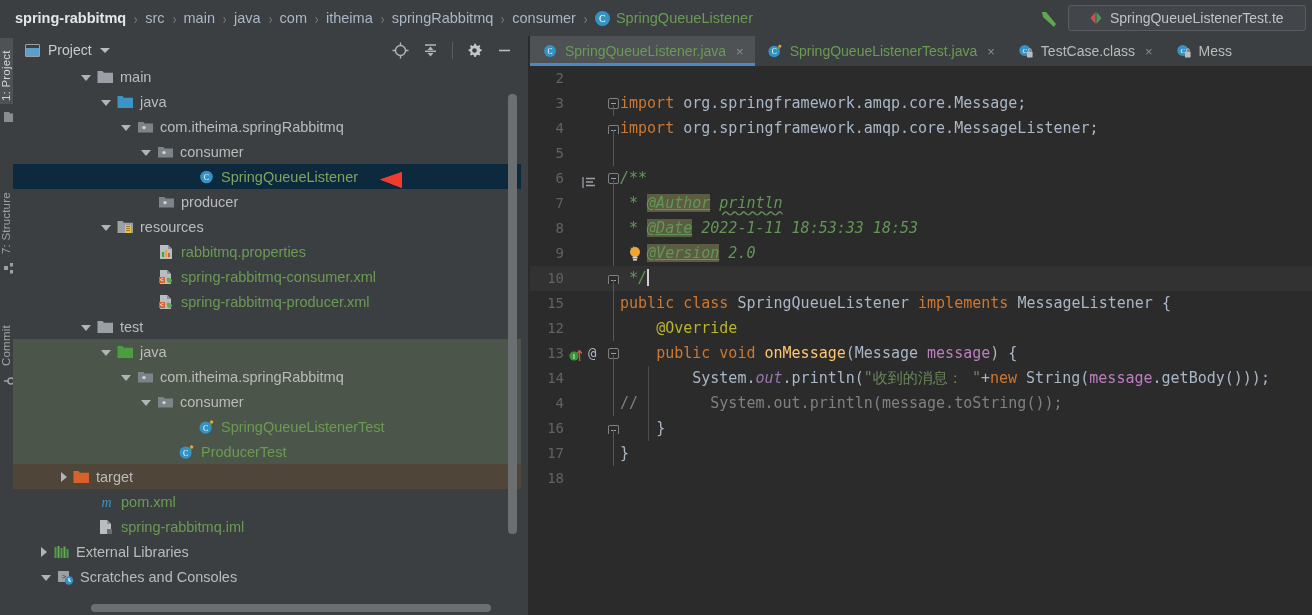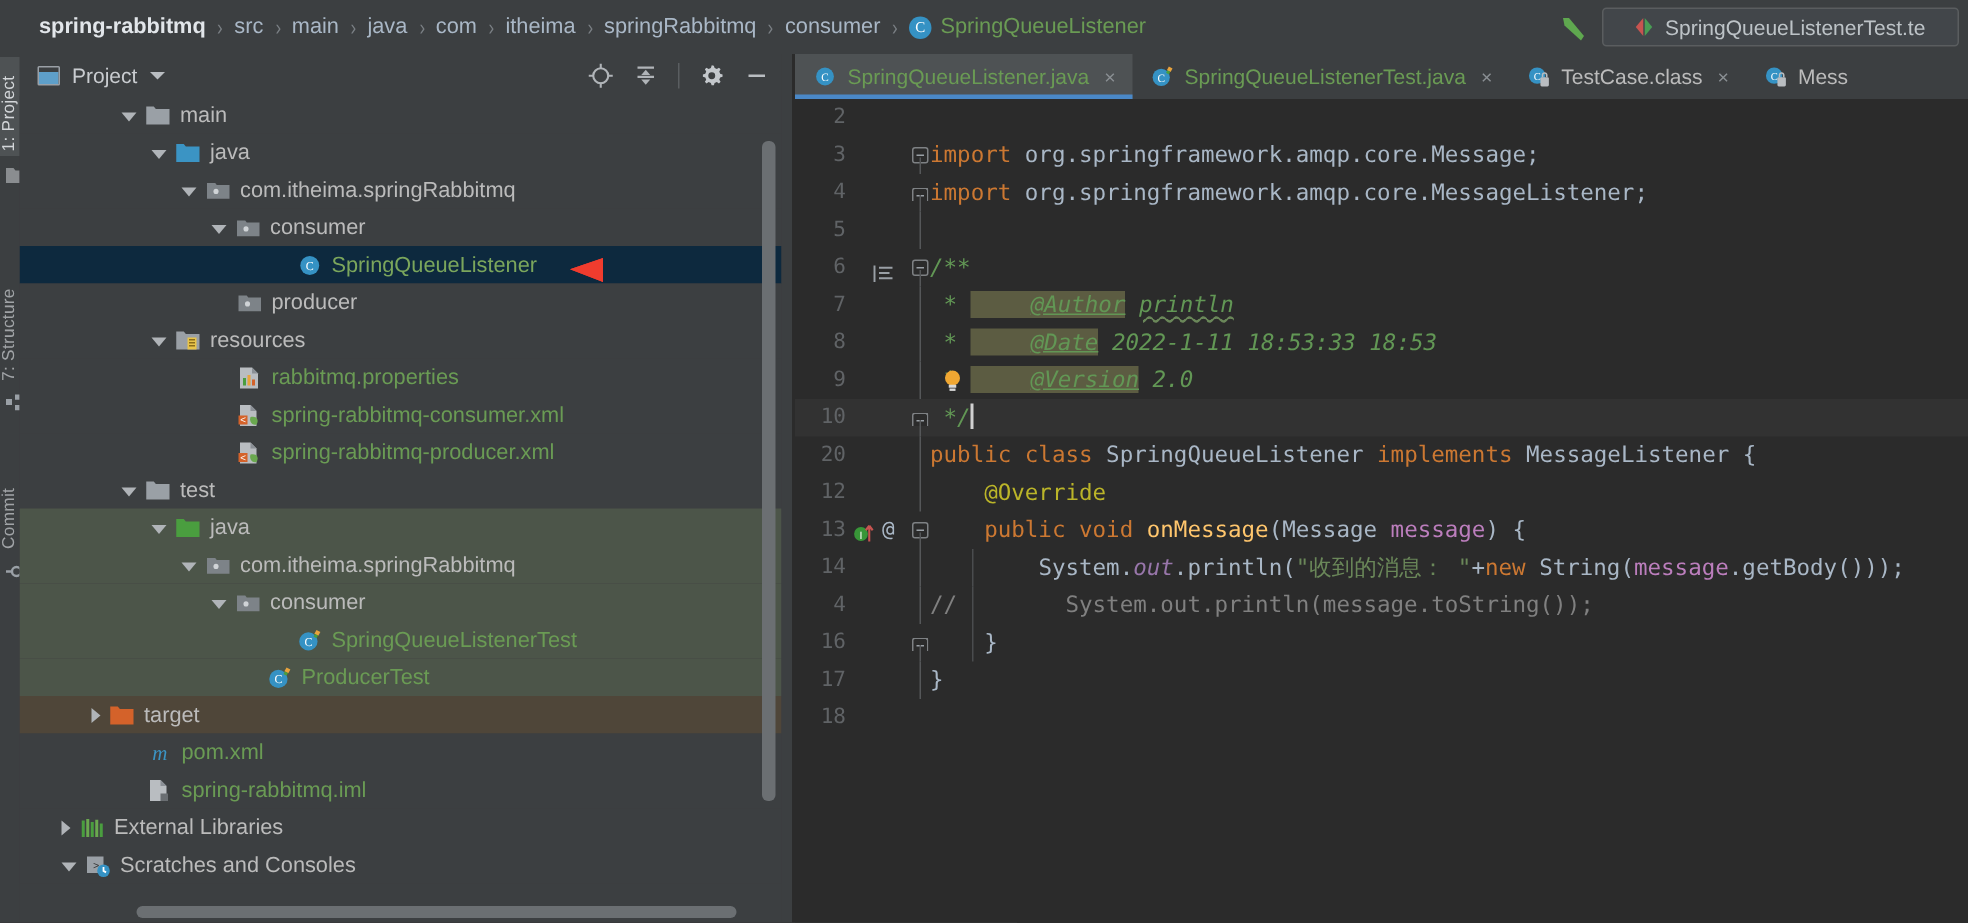--- a/index.html
+++ b/index.html
@@ -9,21 +9,21 @@
     background: #3c3f41;
     font-family: "Liberation Sans", sans-serif;
   }
   #app { position: relative; width: 1312px; height: 615px; }
 
   
   .navbar {
     position: absolute; left: 0; top: 0; width: 1268px; height: 36px;
     background: #3c3f41;
     display: flex; align-items: center;
-    padding-left: 26px;
+    padding-left: 15px;
     font-size: 14.5px;
     white-space: nowrap;
     overflow: hidden;
   }
   .crumb { color: #a9b7c6; display: flex; align-items: center; }
   .crumb.bold { color: #e2e6ea; font-weight: bold; }
   .crumb.green { color: #6a9b54; }
   .crumb-sep {
     color: #7a7f84; margin: 0 7px; font-size: 15px;
     display: inline-block; transform: scaleX(0.75);
@@ -175,21 +175,21 @@
   }
   .fold.endcap { border-radius: 2px 2px 0 0; border-bottom: 0; height: 9px; top: 9px; }
   .vline { position: absolute; left: 83px; top: 0; width: 1px; height: 25px; background: #555759; }
   .vline2 { position: absolute; left: 118px; top: 0; width: 1px; height: 25px; background: #4a4c4e; }
   .ctext { position: absolute; left: 90px; top: 0; }
 
   .kw   { color: #cc7832; }
   .str  { color: #6a8759; }
   .cmt  { color: #629755; font-style: italic; }
   .cmt-plain { color: #808080; }
-  .tag  { color: #629755; font-style: italic; text-decoration: underline; background: #5c5c42; padding-left: 40px; }
+  .tag  { color: #629755; font-style: italic; text-decoration: underline; background: #5c5c42; }
   .ann  { color: #bbb529; }
   .txt  { color: #a9b7c6; }
   .fnc  { color: #ffc66d; }
   .par  { color: #bc7ebd; }
   .fld  { color: #9876aa; font-style: italic; }
   .typo { text-decoration: underline wavy #6a8759; text-underline-offset: 2px; }
 
   .caret {
     display: inline-block; width: 1.5px; height: 17px; background: #d0d0d0;
     vertical-align: -3px;
@@ -574,21 +574,21 @@
                 <path d="M4 2.5 H13 M4 6 H11 M4 9.5 H13" stroke="#9aa0a6" stroke-width="1.3"></path>
               </svg></span><span class="fold"></span><span class="vline" style="top: 14px; height: 11px;"></span><span class="ctext"><span class="cmt">/**</span></span></div>
           <div class="cline"><span class="lnum">7</span><span class="vline"></span><span class="ctext"><span class="cmt"> * </span><span class="tag">@Author</span><span class="cmt"> </span><span class="cmt typo">println</span></span></div>
           <div class="cline"><span class="lnum">8</span><span class="vline"></span><span class="ctext"><span class="cmt"> * </span><span class="tag">@Date</span><span class="cmt"> 2022-1-11 18:53:33 18:53</span></span></div>
           <div class="cline"><span class="lnum">9</span><span class="gutter-ico" style="left: 98px; top: 4px; z-index: 3;"><svg width="14" height="16" viewBox="0 0 14 16">
                 <circle cx="7" cy="6" r="5" fill="#f0a732"></circle>
                 <rect x="4.5" y="10.5" width="5" height="2" fill="#d8d8d8"></rect>
                 <rect x="5" y="13" width="4" height="1.6" fill="#d8d8d8"></rect>
               </svg></span><span class="vline"></span><span class="ctext"><span class="cmt"> * </span><span class="tag">@Version</span><span class="cmt"> 2.0</span></span></div>
           <div class="cline hl"><span class="lnum">10</span><span class="fold endcap"></span><span class="vline" style="top: 14px; height: 11px;"></span><span class="ctext"><span class="cmt"> */</span><span class="caret"></span></span></div>
-          <div class="cline"><span class="lnum">20</span><span class="vline"></span><span class="ctext"><span class="kw">public</span> <span class="kw">class</span> <span class="txt">SpringQueueListener</span> <span class="kw">implements</span> <span class="txt">MessageListener</span> <span class="txt">{</span></span></div>
+          <div class="cline"><span class="lnum">15</span><span class="vline"></span><span class="ctext"><span class="kw">public</span> <span class="kw">class</span> <span class="txt">SpringQueueListener</span> <span class="kw">implements</span> <span class="txt">MessageListener</span> <span class="txt">{</span></span></div>
           <div class="cline"><span class="lnum">12</span><span class="vline"></span><span class="ctext">    <span class="ann">@Override</span></span></div>
           <div class="cline"><span class="lnum">13</span><span class="gutter-ico" style="left: 39px; top: 5px;"><svg width="16" height="15" viewBox="0 0 16 15">
                 <circle cx="5" cy="8" r="4.6" fill="#389638"></circle>
                 <text x="5" y="11" font-size="7" fill="#fff" text-anchor="middle" font-family="Liberation Sans, sans-serif">I</text>
                 <path d="M10.5 13 V3.5 M10.5 2.5 l-2.3 3 M10.5 2.5 l2.3 3" stroke="#c75450" stroke-width="1.4" fill="none"></path>
               </svg></span><span class="gutter-ico" style="left: 58px; top: 0px; color: rgb(169, 183, 198); font-size: 14px; font-family: &quot;DejaVu Sans Mono&quot;, monospace;">@</span><span class="fold"></span><span class="vline" style="top: 14px; height: 11px;"></span><span class="ctext">    <span class="kw">public</span> <span class="kw">void</span> <span class="fnc">onMessage</span><span class="txt">(</span><span class="txt">Message</span> <span class="par">message</span><span class="txt">) {</span></span></div>
           <div class="cline"><span class="lnum">14</span><span class="vline"></span><span class="vline2"></span><span class="ctext">        <span class="txt">System.</span><span class="fld">out</span><span class="txt">.println(</span><span class="str">"收到的消息： "</span><span class="txt">+</span><span class="kw">new</span> <span class="txt">String(</span><span class="par">message</span><span class="txt">.getBody()));</span></span></div>
           <div class="cline"><span class="lnum">4</span><span class="vline"></span><span class="vline2"></span><span class="ctext"><span class="cmt-plain">//        System.out.println(message.toString());</span></span></div>
           <div class="cline"><span class="lnum">16</span><span class="fold endcap"></span><span class="vline" style="top: 14px; height: 11px;"></span><span class="vline2"></span><span class="ctext">    <span class="txt">}</span></span></div>
           <div class="cline"><span class="lnum">17</span><span class="vline"></span><span class="ctext"><span class="txt">}</span></span></div>

